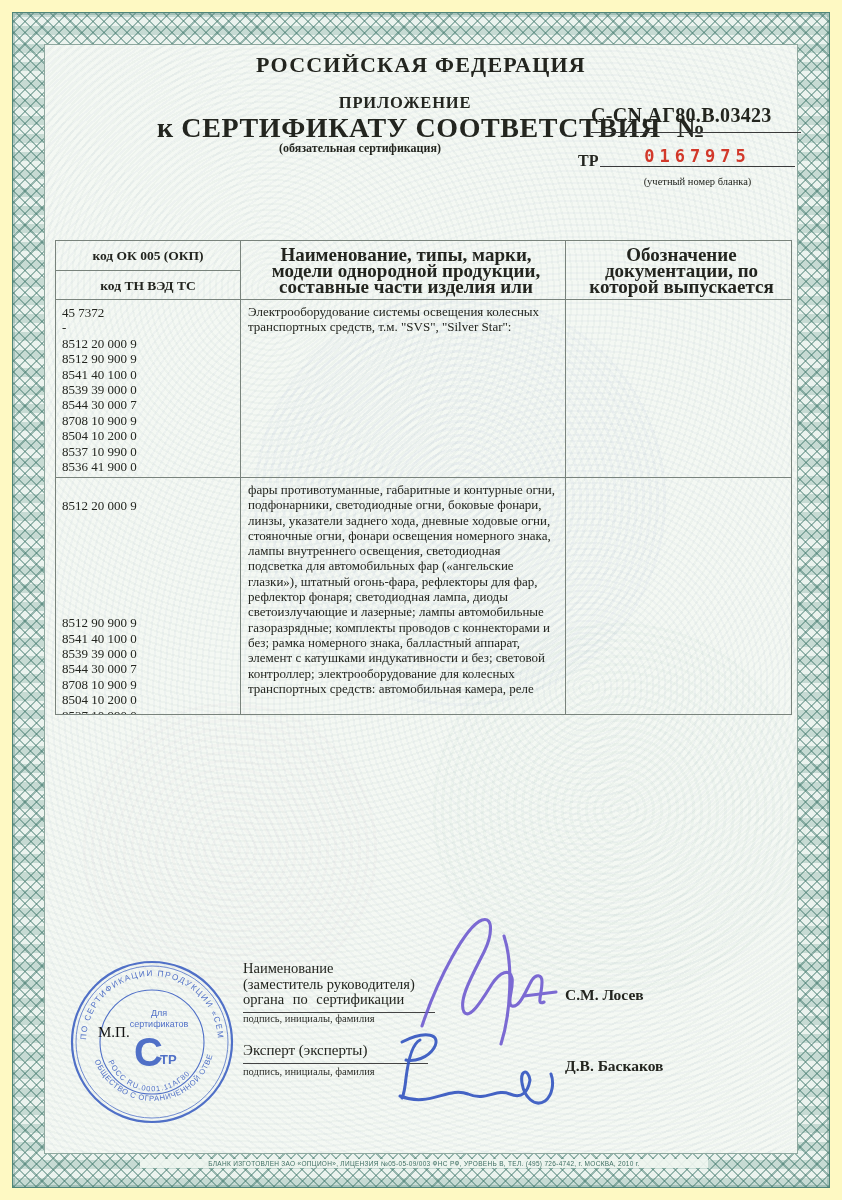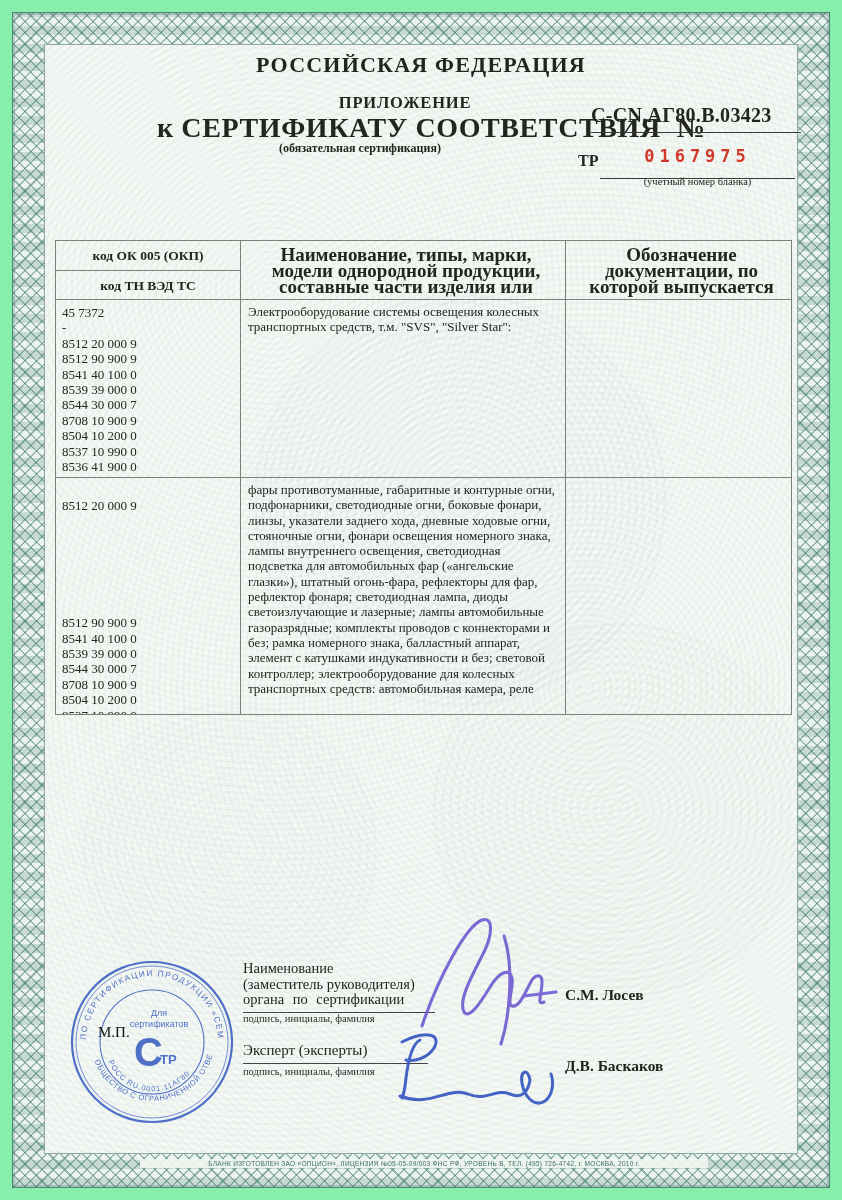--- a/index.html
+++ b/index.html
@@ -1,16 +1,16 @@
 <!DOCTYPE html>
 <html><head>
 <meta charset="utf-8">
 <style>
   html,body{margin:0;padding:0;background:#888;}
-  .page{position:relative;width:842px;height:1200px;background:#86efac;
+  .page{position:relative;width:842px;height:1200px;background:#fef9c3;
         font-family:"Liberation Serif",serif;color:#23251f;overflow:hidden;}
   
   .band{position:absolute;inset:12px;border:1px solid #4f8578;
         background-color:#e3eee8;
         background-image:
           repeating-linear-gradient(45deg, rgba(62,118,106,.48) 0 1.5px, transparent 1.5px 8px),
           repeating-linear-gradient(-45deg, rgba(62,118,106,.48) 0 1.5px, transparent 1.5px 8px),
           repeating-linear-gradient(0deg, rgba(98,150,138,.22) 0 9px, rgba(255,255,255,.28) 9px 18px);
         box-shadow:inset 0 0 0 2px rgba(87,132,122,.30);}
   
@@ -30,21 +30,21 @@
   .abs{position:absolute;}
   .country-title{left:0;right:0;top:52px;font-size:22px;font-weight:bold;letter-spacing:1.2px;text-align:center;}
   .appendix{left:190px;width:430px;top:93px;font-size:16.5px;font-weight:bold;letter-spacing:.8px;text-align:center;}
   .subtitle{left:157px;top:112px;font-size:28px;font-weight:bold;letter-spacing:.6px;white-space:nowrap;}
   .num-sign{margin-left:16px;}
   .cert-num-line{left:591px;top:104px;width:210px;font-size:20px;font-weight:bold;
                  padding-bottom:5px;border-bottom:1.5px solid #3a3a3a;letter-spacing:.3px;}
   .mandatory{left:170px;width:380px;top:141px;font-size:12px;font-weight:bold;text-align:center;}
   .tr-label{left:578px;top:152px;font-size:16px;font-weight:bold;}
   .tr-line{left:600px;top:146px;width:195px;text-align:center;
-           padding-bottom:12px;border-bottom:1.5px solid #3a3a3a;}
+           padding-bottom:0;border-bottom:1.5px solid #3a3a3a;}
   .tr-number{font-family:"DejaVu Sans Mono",monospace;font-size:17px;font-weight:bold;
              letter-spacing:5px;color:#d2382a;}
   .tr-caption{left:600px;top:176px;width:195px;text-align:center;font-size:10.5px;}
   .table-caption{left:0;right:0;top:211px;text-align:center;font-size:13px;font-weight:bold;}
   
   .cert-table{position:absolute;left:55px;top:240px;width:735px;height:473px;
               border:1px solid #79837c;display:grid;
               grid-template-columns:185px 325px 225px;grid-template-rows:59px 178px 236px;}
   .cell{border-right:1px solid #79837c;border-bottom:1px solid #79837c;overflow:hidden;box-sizing:border-box;}
   .cell.last{border-right:none;}

